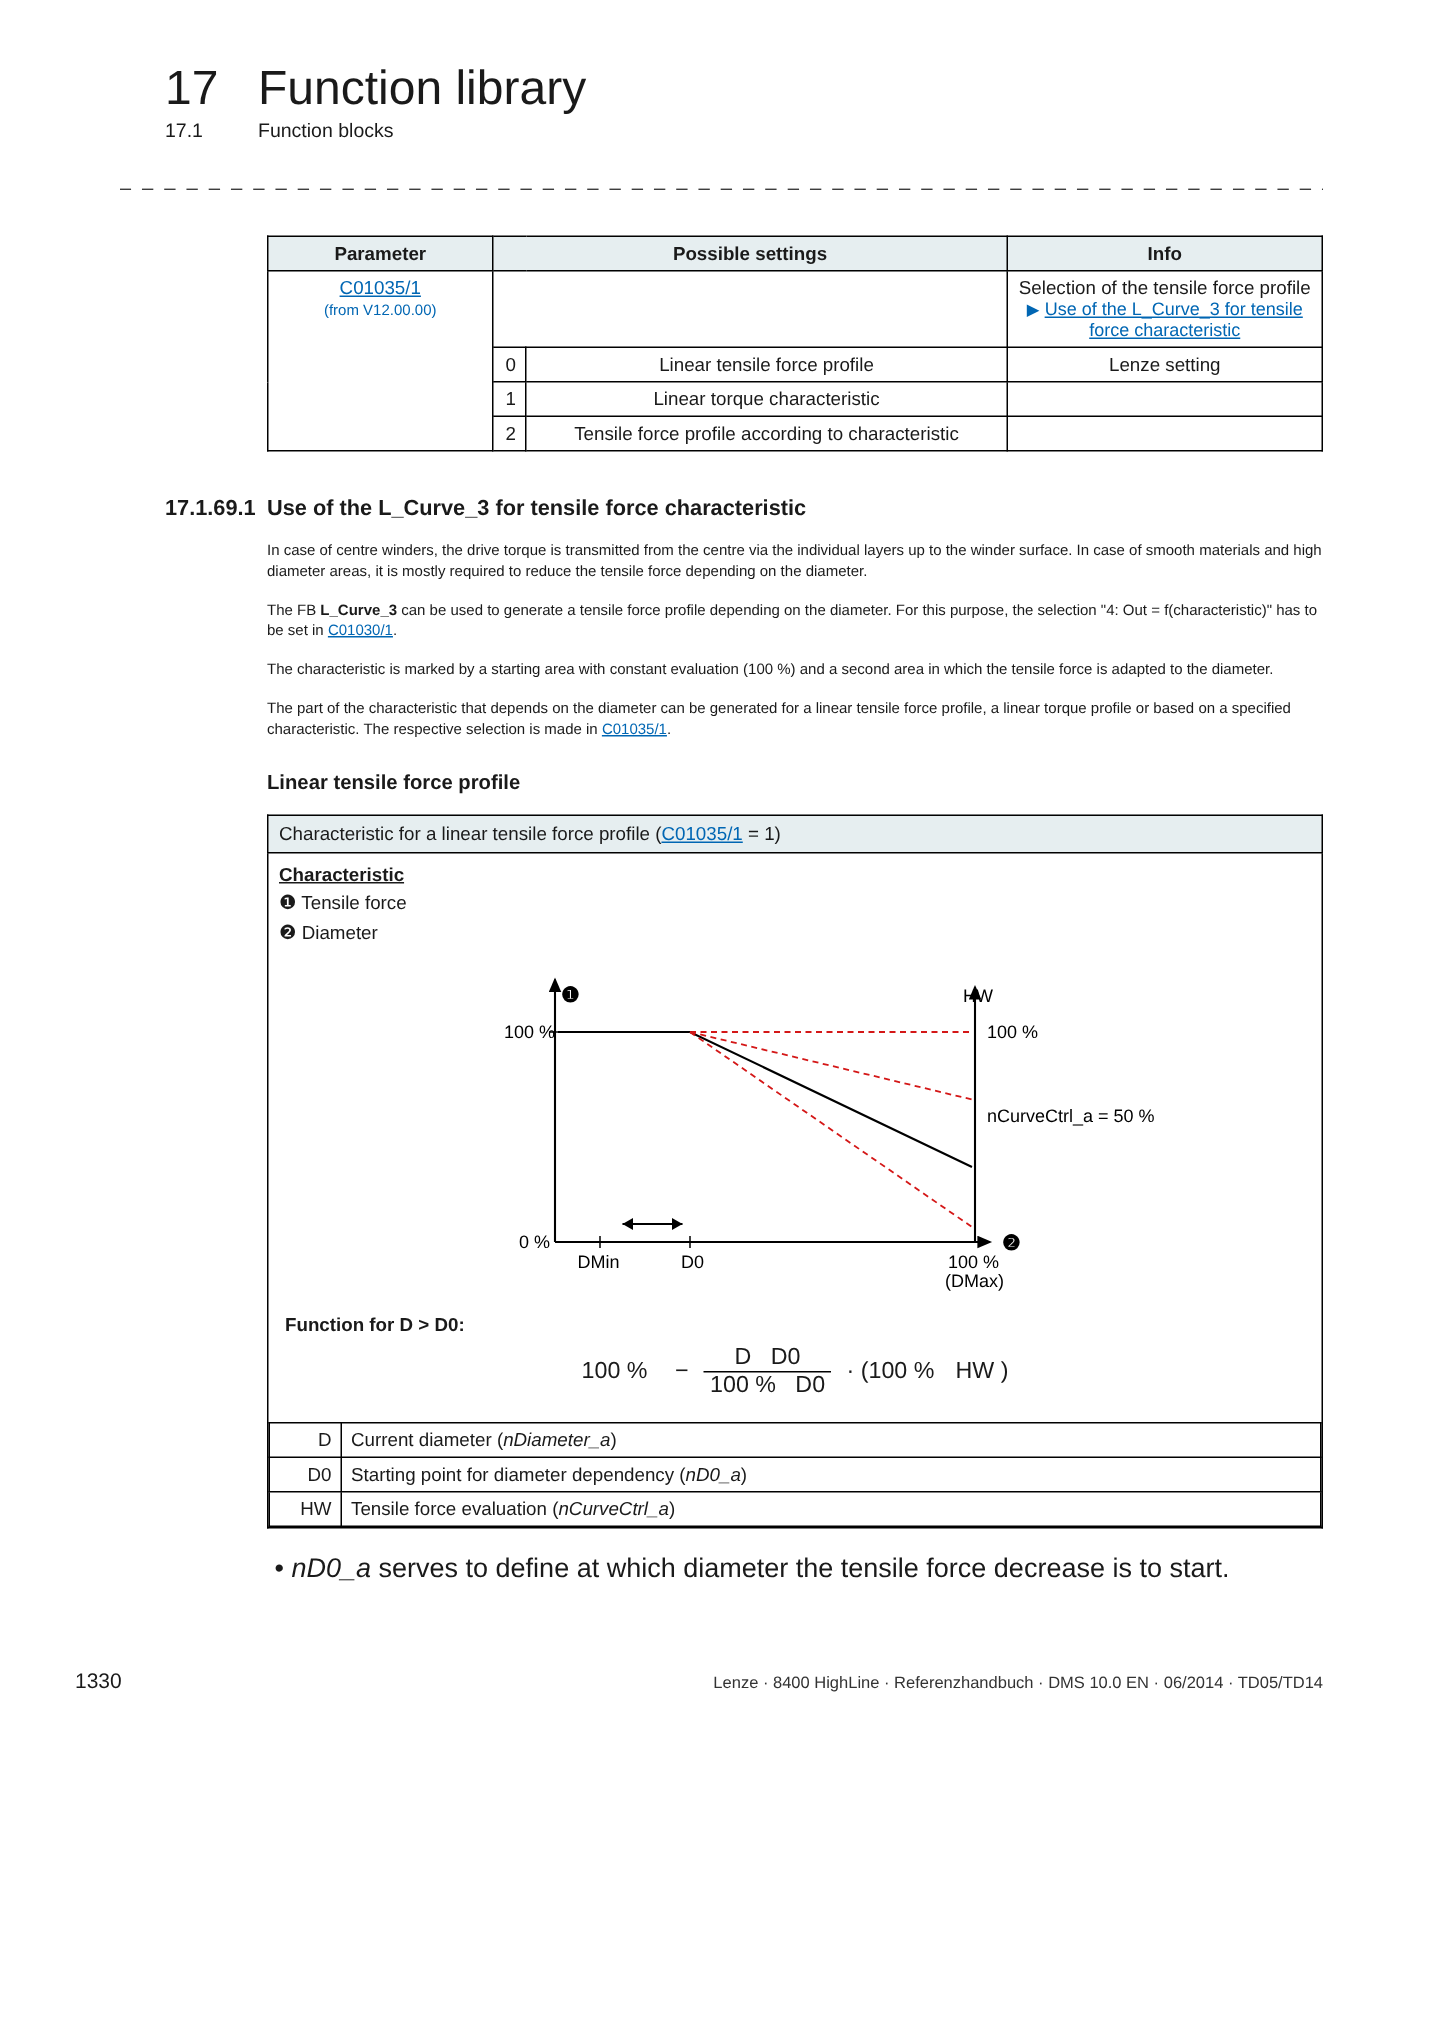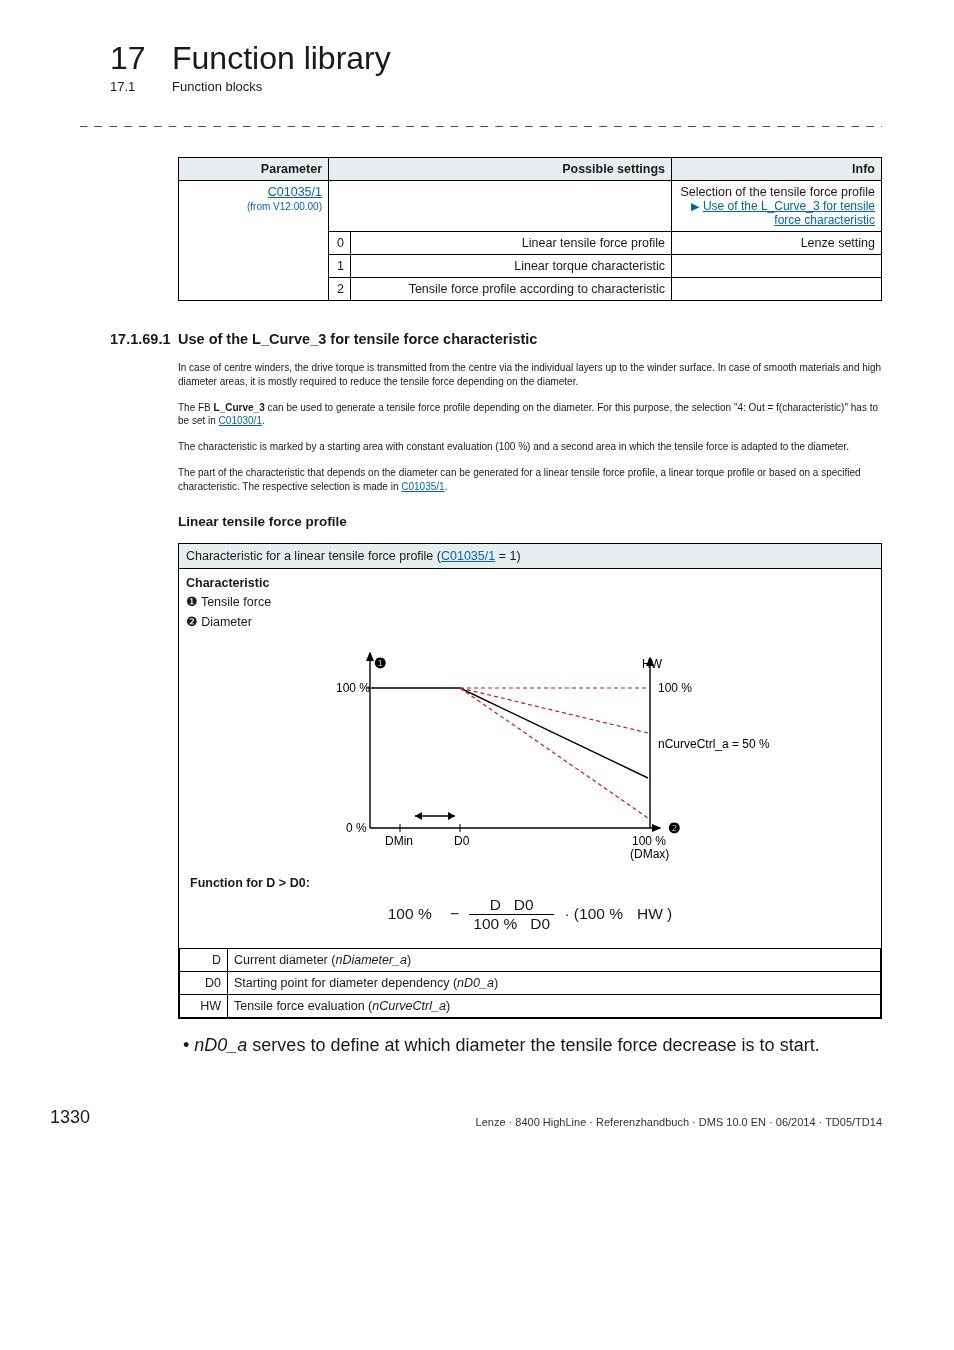--- a/index.html
+++ b/index.html
@@ -39,21 +39,21 @@
   table.param {
     border-collapse: collapse;
     width: 100%;
     font-size: 12.5px;
     margin-bottom: 30px;
   }
   table.param th, table.param td {
     border: 1px solid #000;
     padding: 4px 6px;
     vertical-align: top;
-    text-align: right;
+    text-align: center;
   }
   table.param th { background: #e6eef0; font-weight: bold; }
   .param-link { color: #0066b3; text-decoration: underline; }
   .small-note { font-size: 10px; color: #0066b3; }
   .info-arrow { color: #0066b3; font-size: 11px; }
 
   h3.sec {
     font-size: 14.5px;
     font-weight: bold;
     margin: 0 0 14px -68px;
@@ -69,21 +69,21 @@
   
   table.char {
     border-collapse: collapse;
     width: 100%;
     font-size: 12.5px;
     margin-bottom: 16px;
   }
   table.char td, table.char th { border: 1px solid #000; padding: 5px 7px; vertical-align: top; text-align: left; }
   table.char th.title { background: #e6eef0; font-weight: 400; }
   .legend-row { font-size: 12.5px; line-height: 1.5; }
-  .legend-row b { font-weight: bold; }
+  .legend-row b { font-weight: bold; text-decoration: underline; }
   .circled { font-size: 13px; }
 
   
   .chart-wrap { position: relative; width: 540px; height: 230px; margin: 6px auto 6px; }
   .axis { stroke: #000; stroke-width: 1.4; fill: none; }
   .solid-curve { stroke: #000; stroke-width: 1.4; fill: none; }
   .dashed-red { stroke: #d41717; stroke-width: 1.2; stroke-dasharray: 4 3; fill: none; }
   .tick { stroke: #000; stroke-width: 1; }
   .chart-label { font-size: 12px; font-family: Arial, sans-serif; fill: #000; }
   .arrowhead { fill: #000; }
@@ -102,21 +102,21 @@
   em.it { font-style: italic; }
 
   .bullet-line { font-size: 18px; margin-top: 10px; }
   .bullet-line em { font-style: italic; }
 
   .footer {
     position: relative;
     margin-top: 60px;
     font-size: 11px;
   }
-  .footer .pg { position: absolute; left: -60px; bottom: 0; font-size: 18px; }
+  .footer .pg { position: absolute; left: -60px; bottom: 0; font-size: 14px; }
   .footer .src { text-align: right; color: #333; }
 </style>
 </head>
 <body>
 
 <div class="page">
 
   <div class="chapter-line">
     <span class="num">17</span><span>Function library</span>
   </div>

